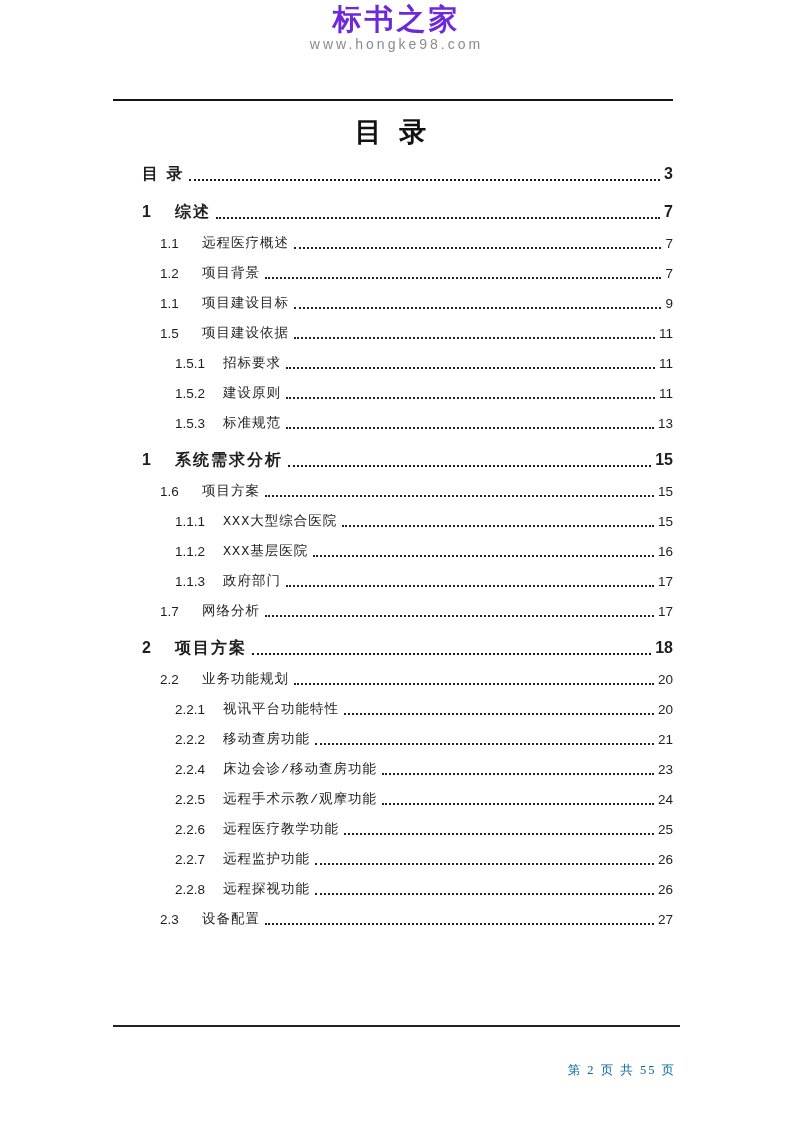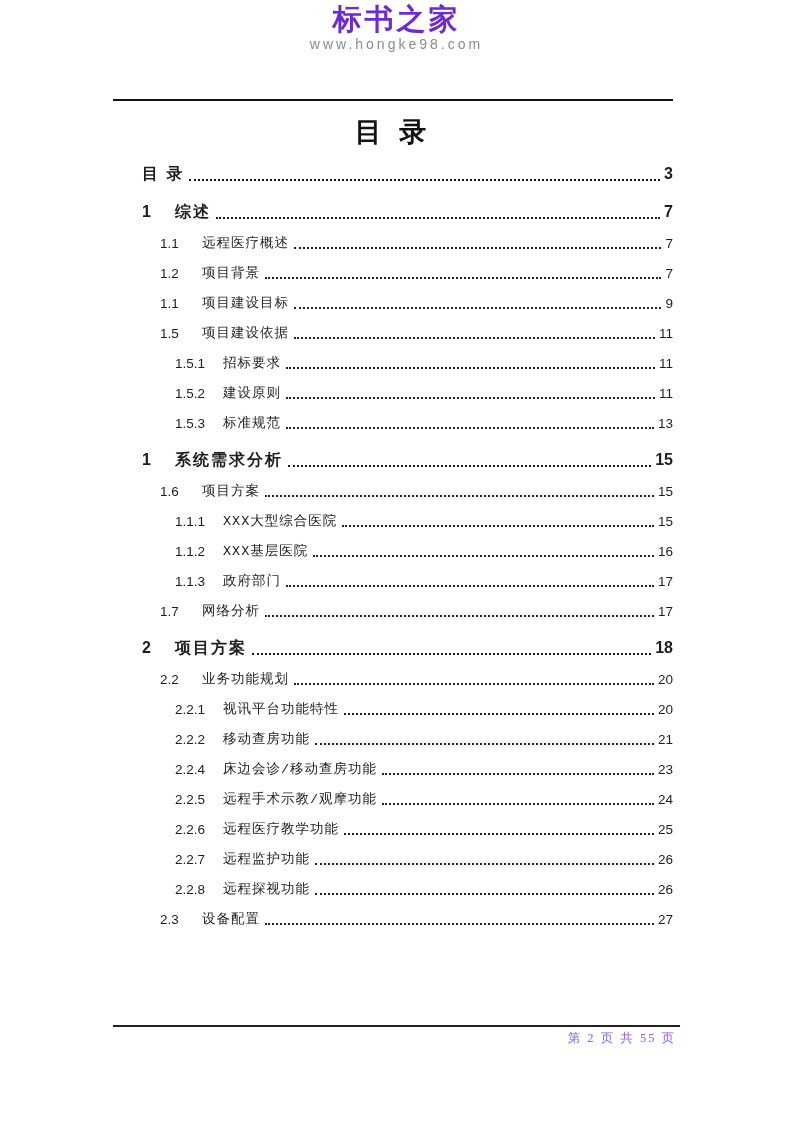--- a/index.html
+++ b/index.html
@@ -41,22 +41,22 @@
   .toc-row.h1 .label { font-family:"Liberation Sans", sans-serif; letter-spacing:2px; }
   .toc-row.h1 .leader { border-bottom:2.5px dotted #1a1a1a; top:6px; }
   .toc-row.h1 { padding-left:29px; }
   .toc-row.h1 .num { width:33px; }
   .toc-row.h2 { padding-left:47px; }
   .toc-row.h2 .num { width:42px; }
   .toc-row.h3 { padding-left:62px; }
   .toc-row.h3 .num { width:48px; }
   .foot-rule { position:absolute; top:1025px; left:113px; width:567px; height:1.5px; background:#222; }
   .foot-info {
-    position:absolute; top:1030px; right:117px;
-    font-size:12.5px; color:#8b5cf6; letter-spacing:2px;
+    position:absolute; top:1062px; right:117px;
+    font-size:12.5px; color:#0369a1; letter-spacing:2px;
     font-family:"Liberation Serif", serif;
     text-align:right;
   }
 </style>
 </head>
 <body>
 
 <div class="masthead">
   <div class="logo-text">标书之家</div>
   <div class="logo-url">www.hongke98.com</div>

